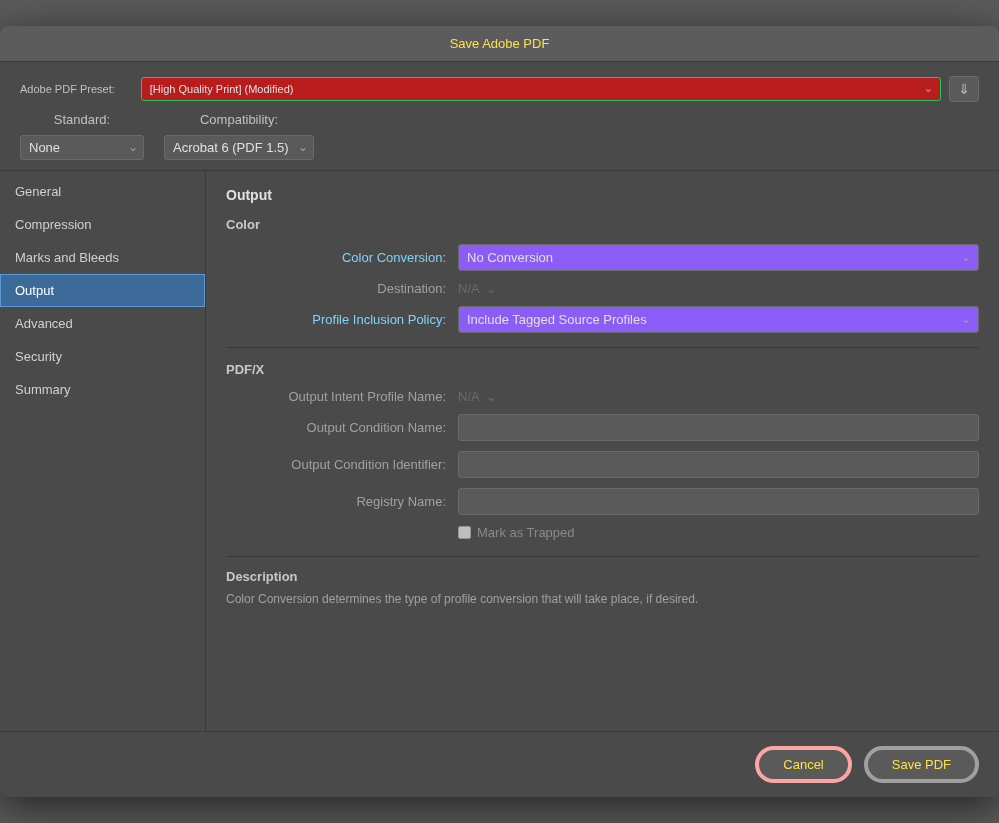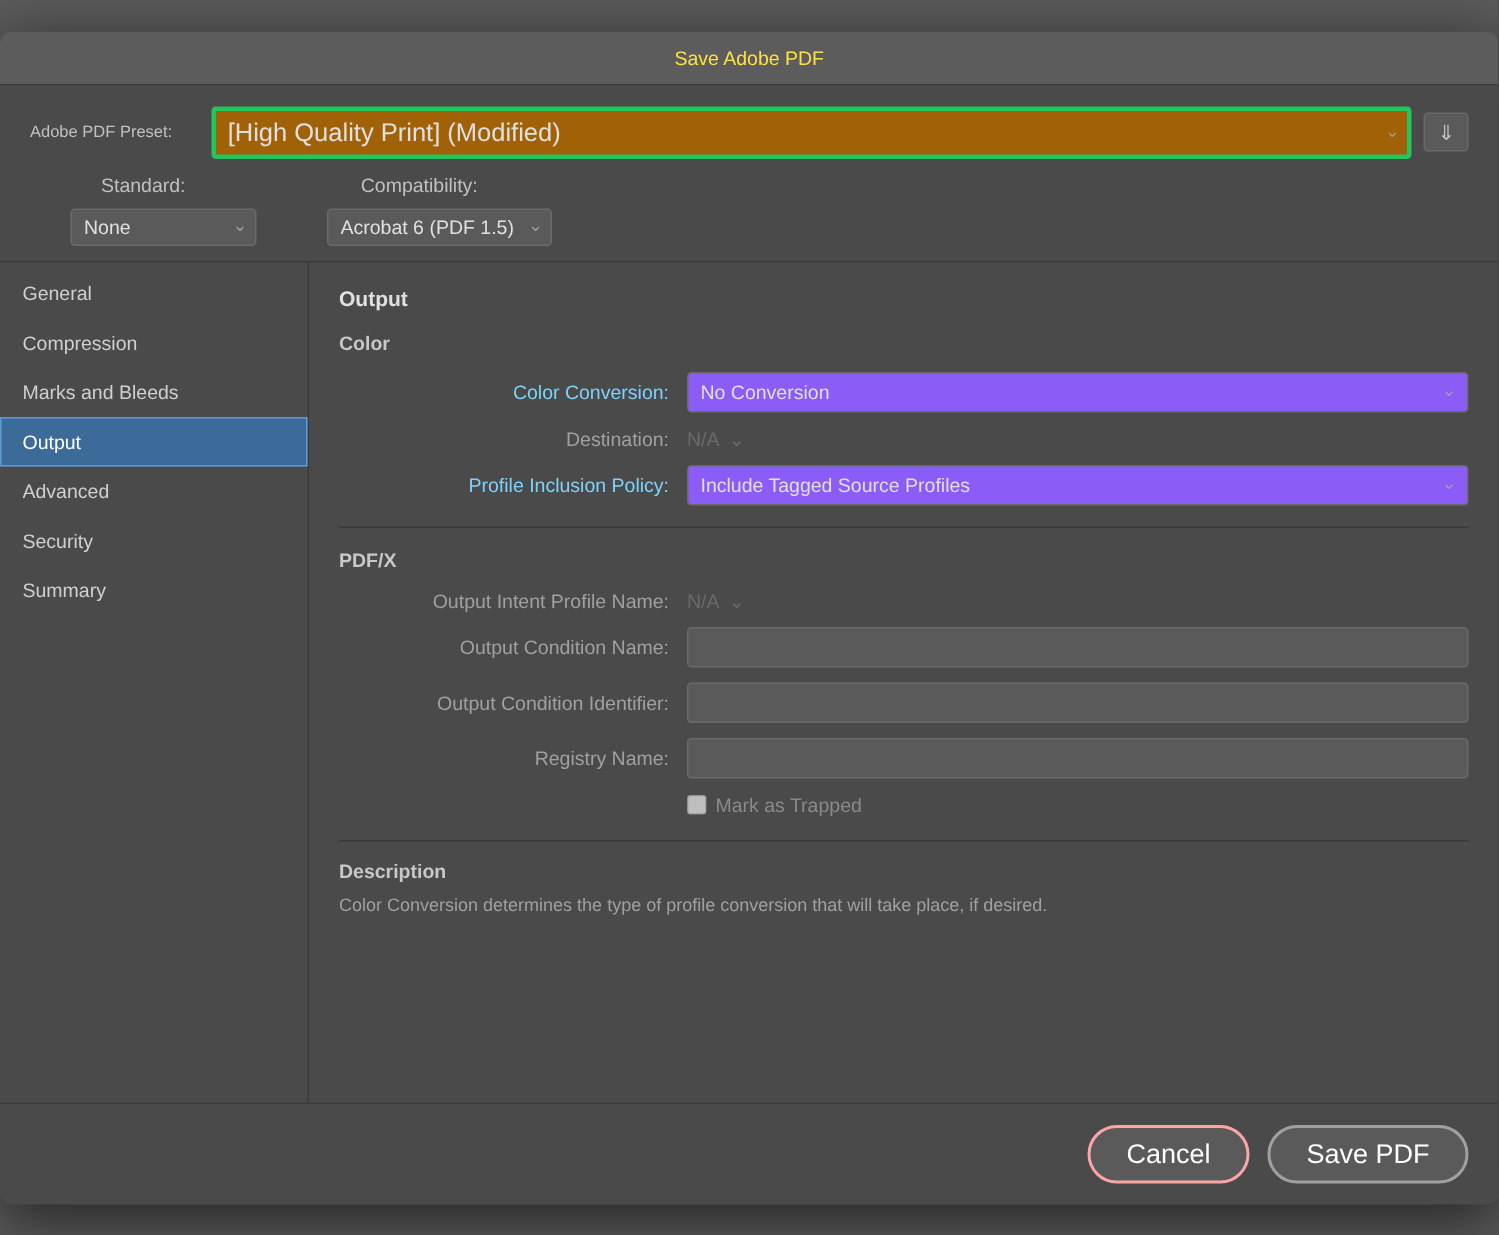--- a/index.html
+++ b/index.html
@@ -40,21 +40,20 @@
     }
     .preset-row label {
       color: #c0c0c0;
       font-size: 11px;
       margin-right: 26px;
       white-space: nowrap;
     }
     .select-wrapper {
       position: relative;
       display: inline-block;
-      margin-left: 27px;
     }
     .select-wrapper::after {
       content: '⌄';
       position: absolute;
       right: 6px;
       top: 50%;
       transform: translateY(-55%);
       color: #a0a0a0;
       pointer-events: none;
       font-size: 12px;
@@ -80,26 +79,26 @@
       position: absolute;
       right: 8px;
       top: 50%;
       transform: translateY(-55%);
       color: #a0a0a0;
       pointer-events: none;
       font-size: 12px;
     }
     .preset-select-wrapper select {
       width: 100%;
-      background: #a16207;
-      border: 3px solid #22c55e;
+      background: #b91c1c;
+      border: 1px solid #22c55e;
       border-radius: 3px;
       color: #e0e0e0;
       padding: 5px 24px 5px 8px;
-      font-size: 17px;
+      font-size: 11px;
       appearance: none;
       -webkit-appearance: none;
       cursor: pointer;
     }
     .save-icon-btn {
       background: #5a5a5a;
       border: 1px solid #6a6a6a;
       border-radius: 3px;
       padding: 4px 8px;
       cursor: pointer;
@@ -265,24 +264,24 @@
       justify-content: flex-end;
       align-items: center;
       padding: 14px 20px;
       background: #4a4a4a;
       border-top: 1px solid #3a3a3a;
       gap: 12px;
     }
     .btn {
       padding: 7px 24px;
       border-radius: 20px;
-      border: 2px solid #fca5a5;
-      background: #5a5a5a;
-      color: #ffffff;
-      font-size: 18px;
+      border: 4px solid #fca5a5;
+      background: #5a5a5a;
+      color: #fde047;
+      font-size: 13px;
       cursor: pointer;
     }
     .btn-primary {
       background: #5a5a5a;
       border-color: #a0a0a0;
     }
     .na-row {
       display: flex;
       align-items: center;
       color: #6a6a6a;

